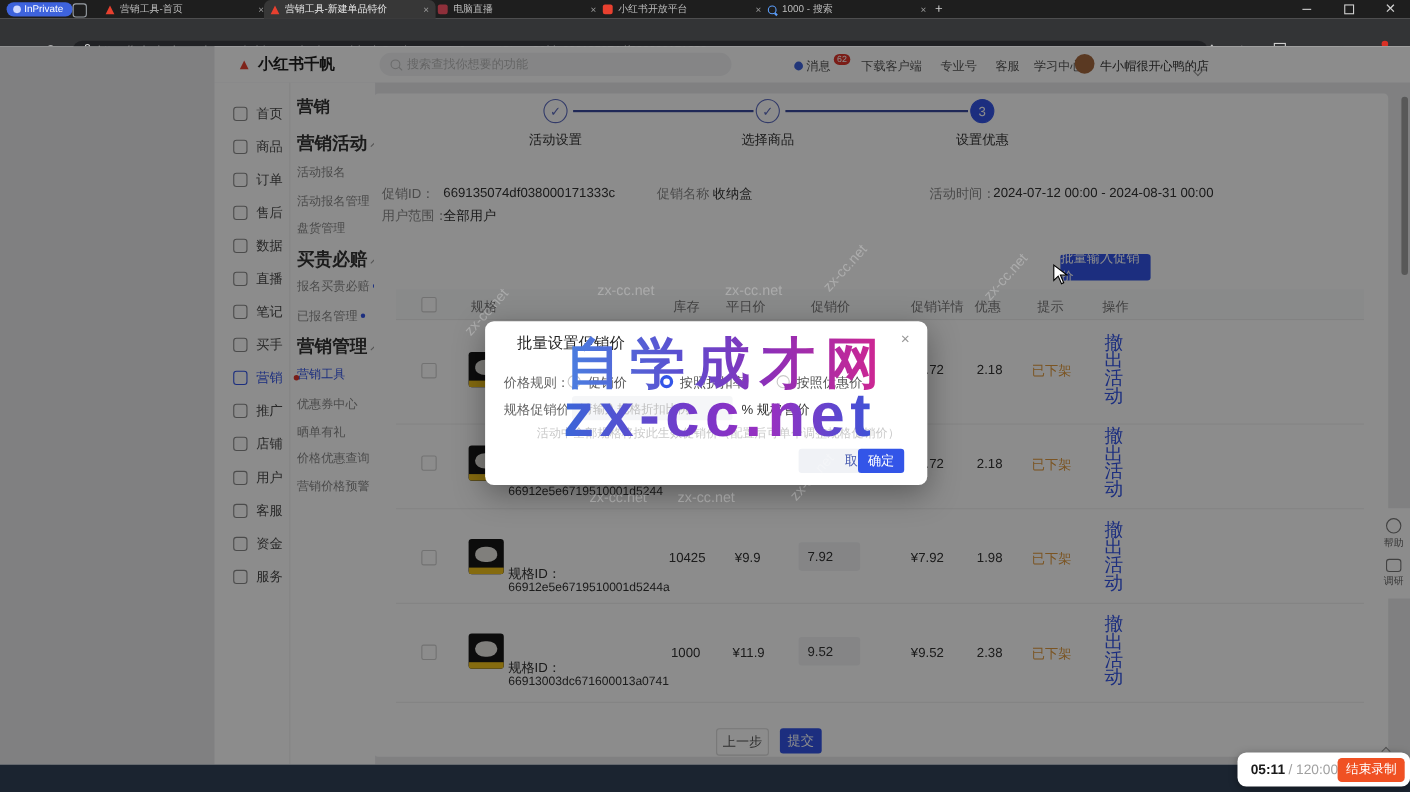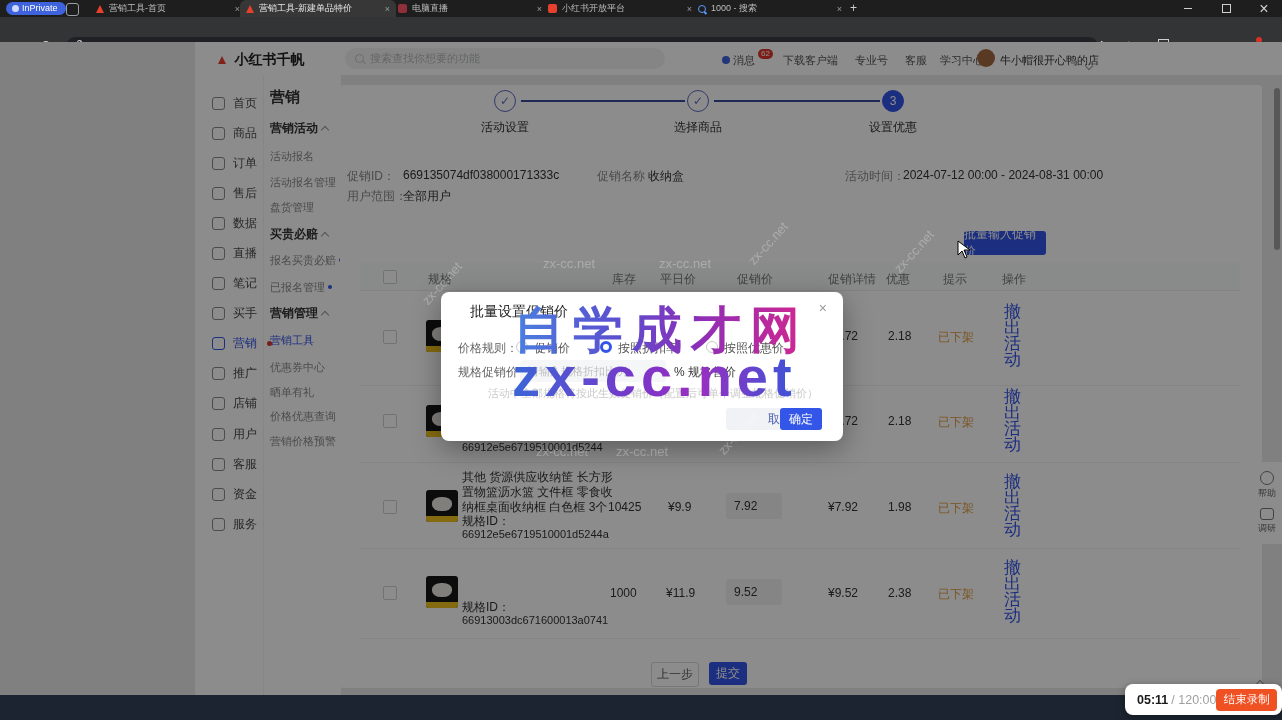--- a/index.html
+++ b/index.html
@@ -43,21 +43,21 @@
   .mag::after{content:"";position:absolute;left:6px;top:7px;width:4px;height:1.4px;background:#c3c3c3;transform:rotate(45deg);}
   .hnav{top:53px;color:#555;font-size:11px;}
   .badge{position:absolute;left:12px;top:-7px;background:#e0352b;color:#fff;font-size:8px;border-radius:7px;padding:0 3px;line-height:10px;}
   .side1item{left:195px;width:68px;height:30px;display:flex;align-items:center;gap:8px;padding-left:17px;color:#4a4a4a;font-size:12px;}
   .side1item.on{color:#3355e8;}
   .icbox{width:11px;height:11px;border:1.4px solid #8a8a8a;border-radius:3px;flex:0 0 auto;}
   .side1item.on .icbox{border-color:#3355e8;}
   .rdot{width:5px;height:5px;border-radius:50%;background:#e0352b;margin-left:2px;}
   .bdot{display:inline-block;width:4px;height:4px;border-radius:50%;background:#3355e8;margin-left:3px;vertical-align:2px;}
   .sub{left:270px;font-size:11px;color:#8a8a8a;white-space:nowrap;}
-  .sub.hdr{color:#333;font-weight:bold;font-size:12px;}
+  .sub.hdr{color:#333;font-weight:bold;font-size:16px;}
   .sub.on{color:#3355e8;}
   .chev{display:inline-block;width:5px;height:5px;border-right:1.3px solid #999;border-bottom:1.3px solid #999;transform:rotate(-135deg);margin-left:4px;vertical-align:-1px;}
   .chevd{transform:rotate(45deg);vertical-align:2px;}
   
   .stepc{width:22px;height:22px;border-radius:50%;border:1.5px solid #5d6cc0;color:#5d6cc0;
     font-size:12px;display:flex;align-items:center;justify-content:center;background:#fff;box-sizing:border-box;}
   .stepc.fill{background:#3355e8;border-color:#3355e8;color:#fff;font-size:12px;}
   .stepline{height:2px;background:#3a4a9e;top:100px;}
   .steplab{top:119px;font-size:12px;color:#333;width:80px;text-align:center;}
   .ilabel{font-size:12px;color:#8a8a8a;}
@@ -346,21 +346,20 @@
   <span class="s cell" style="left:888px;top:414px;">2.18</span>
   <span class="s tip" style="left:938px;top:414px;">已下架</span>
   <div class="s vact" style="left:1004px;top:389px;">撤出活动</div>
   <div class="s rowline" style="top:462px;"></div>
 
   <div class="s cbx" style="left:383px;top:500px;"></div>
   <div class="thumb" style="left:426px;top:490px;">
       <div class="blob"></div>
       <div class="ystrip"></div>
     </div>
-  <div class="s spec" style="left:462px;top:470px;">其他 货源供应收纳筐 长方形置物篮沥水篮 文件框 零食收纳框桌面收纳框 白色框 3个</div>
   <div class="s spec" style="left:462px;top:514px;">规格ID：</div>
   <div class="s specid" style="left:462px;top:528px;">66912e5e6719510001d5244a</div>
   <span class="s cell" style="left:608px;top:500px;">10425</span>
   <span class="s cell" style="left:668px;top:500px;">¥9.9</span>
   <div class="s pricebox" style="left:726px;top:493px;">7.92</div>
   <span class="s cell" style="left:828px;top:500px;">¥7.92</span>
   <span class="s cell" style="left:888px;top:500px;">1.98</span>
   <span class="s tip" style="left:938px;top:500px;">已下架</span>
   <div class="s vact" style="left:1004px;top:474px;">撤出活动</div>
   <div class="s rowline" style="top:548px;"></div>

